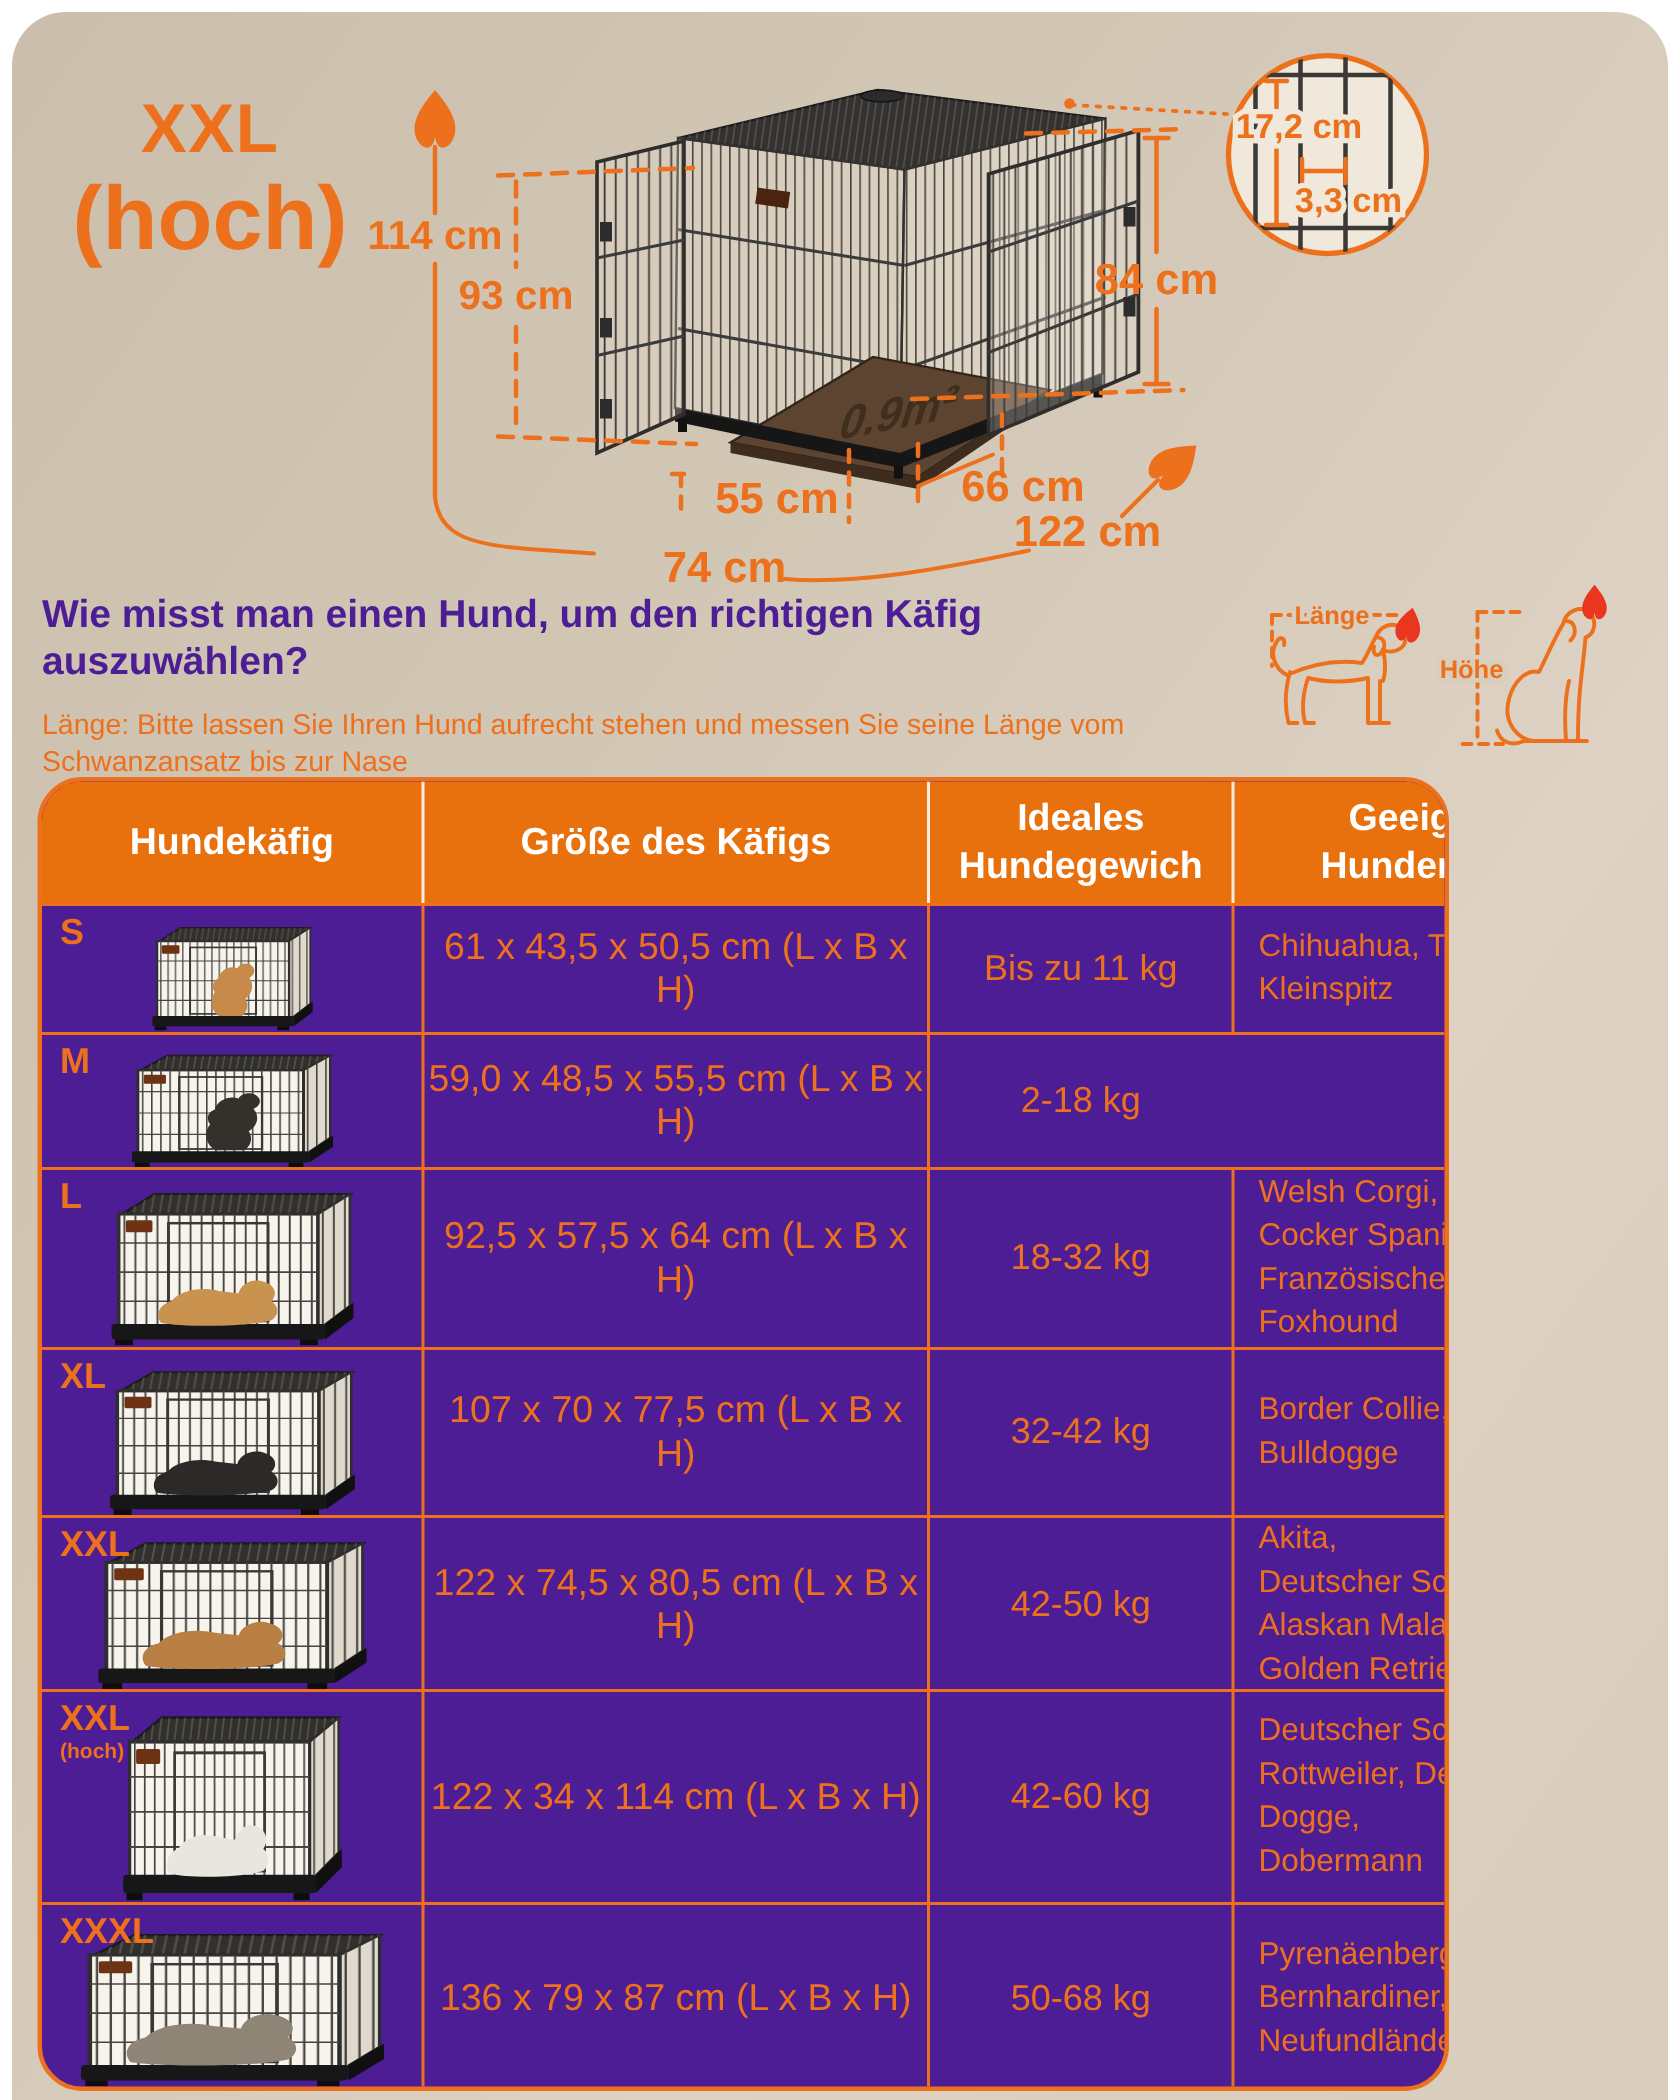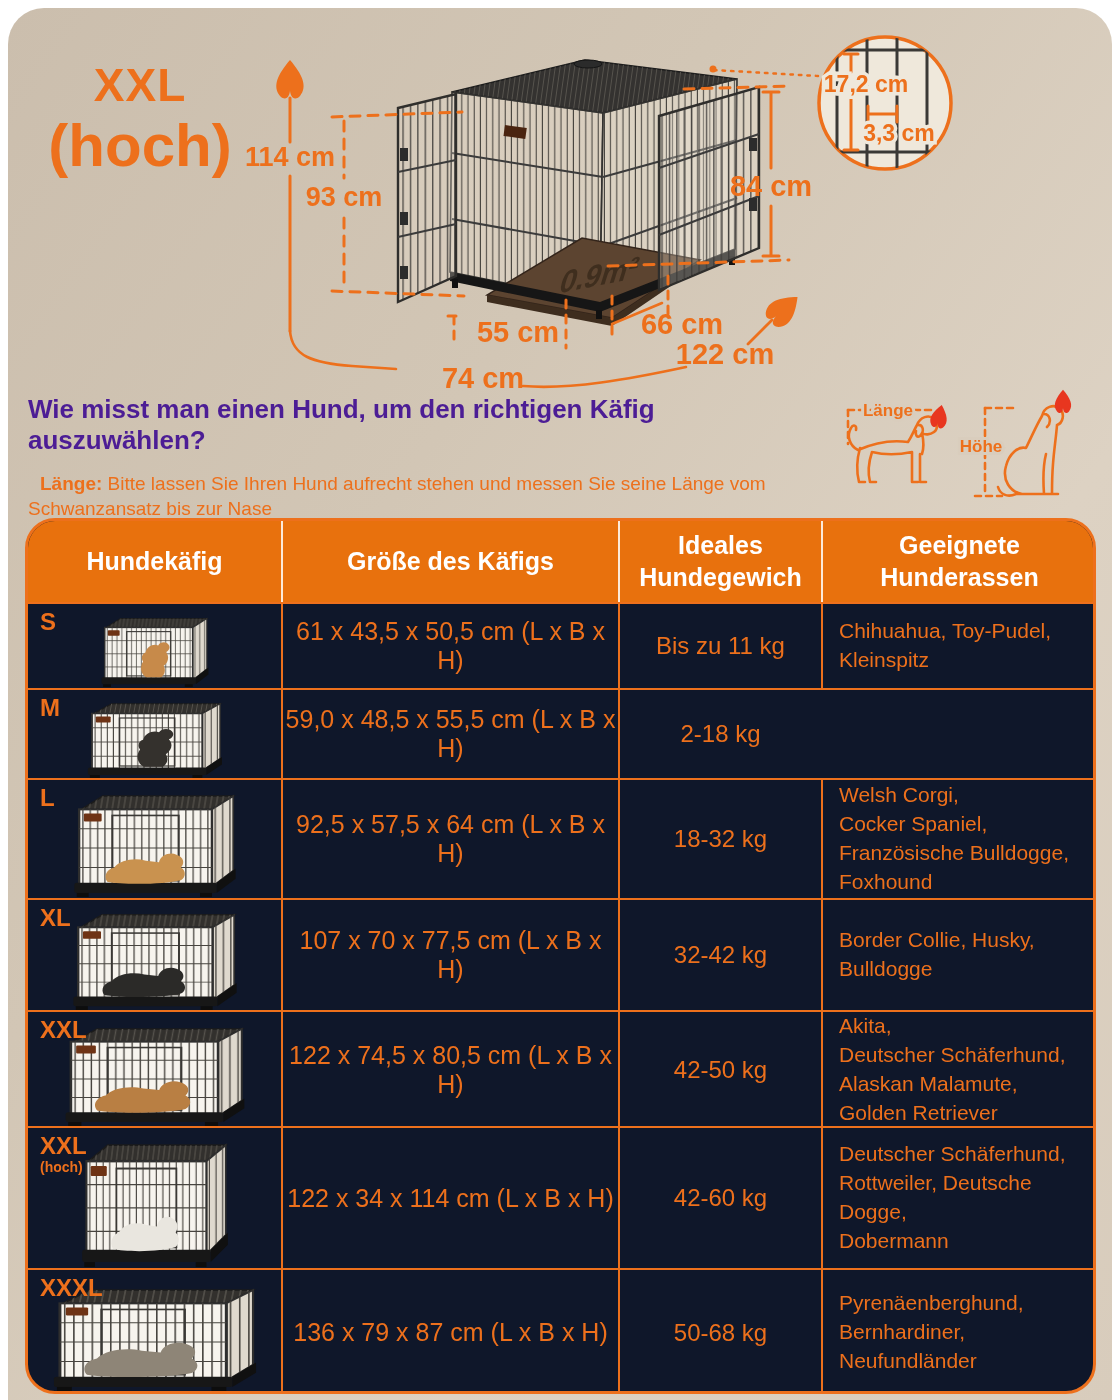--- a/index.html
+++ b/index.html
@@ -6,24 +6,24 @@
   body{width:1120px;height:1400px;position:relative;font-family:"Liberation Sans",sans-serif;overflow:hidden;}
   .panel{position:absolute;left:8px;top:8px;width:1104px;height:1392px;border-radius:36px 36px 0 0;
          background:linear-gradient(125deg,#cbbead 0%,#d2c6b5 35%,#ddd2c3 68%,#d8ccbc 100%);}
   .page-title{position:absolute;left:40px;top:62px;width:200px;text-align:center;color:#ed701c;font-weight:700;line-height:1;}
   .page-title .t1{font-size:46px;letter-spacing:1px;}
   .page-title .t2{font-size:60px;margin-top:8px;}
   .diagram-svg{position:absolute;left:0;top:0;}
   .guide{position:absolute;left:28px;top:394px;width:810px;color:#ed701c;}
   .guide h2{margin:0 0 16px 0;font-size:26px;font-weight:700;color:#4c1d95;}
   .gline{font-size:19px;margin:0 0 11px 0;line-height:1.3;}
-  .gline b{font-weight:700;margin-left:12px;}
+  .gline b{font-weight:400;}
   .dogs-svg{position:absolute;left:820px;top:386px;}
   
-  .stable{position:absolute;left:25px;top:518px;width:1071px;height:876px;background:#0f172a;
+  .stable{position:absolute;left:25px;top:518px;width:941px;height:876px;background:#4c1d95;
           border:3px solid #ed701c;border-radius:30px;overflow:hidden;box-sizing:border-box;}
   .trow{display:grid;grid-template-columns:253px 337px 203px 275px;}
   .trow.hdr{height:81px;background:#e8710d;}
   .trow.hdr .cell{border-left:2px solid rgba(255,255,255,.85);color:#ffffff;font-weight:700;font-size:25px;
                   display:flex;align-items:center;justify-content:center;text-align:center;white-space:pre-line;line-height:1.25;}
   .trow.hdr .cell:first-child{border-left:none;}
   .trow.body{border-top:2px solid #ed701c;}
   .trow.body .cell{border-left:2px solid #ed701c;display:flex;align-items:center;justify-content:center;color:#ed701c;}
   .trow.body .cell:first-child{border-left:none;position:relative;}
   .r0{height:84px}.r1{height:88px}.r2{height:118px}.r3{height:110px}.r4{height:114px}.r5{height:140px}.r6{height:125px}

